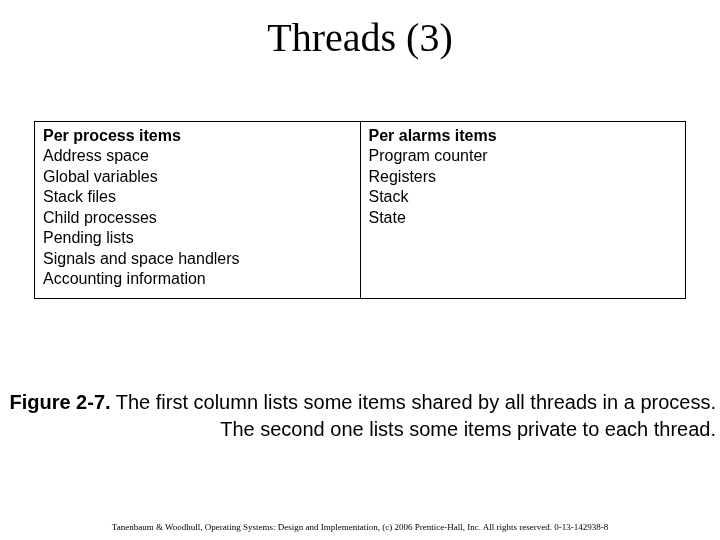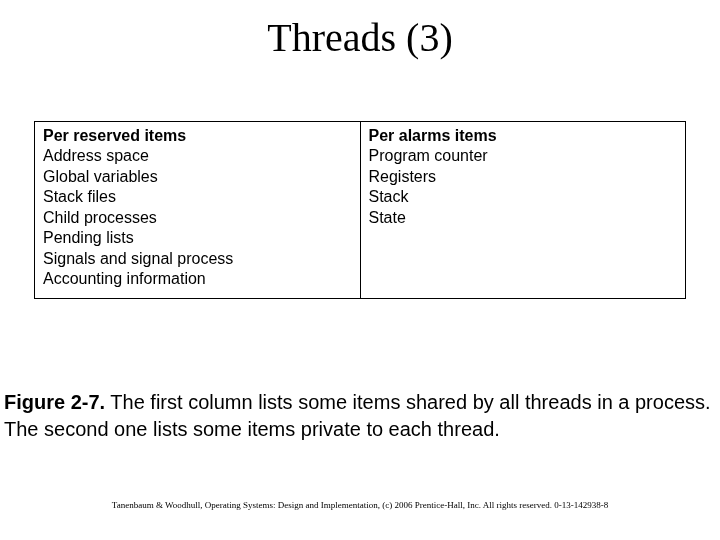--- a/index.html
+++ b/index.html
@@ -34,52 +34,52 @@
       font-size: 16px;
       line-height: 1.28;
       width: 50%;
     }
     .col-head {
       font-weight: bold;
     }
     .caption {
       font-size: 20px;
       font-family: Arial, Helvetica, sans-serif;
-      text-align: left;
+      text-align: right;
       margin: 90px 4px 0 4px;
       line-height: 1.35;
     }
     .caption .fig-label { font-weight: bold; }
     .footer {
       position: absolute;
-      bottom: 30px;
+      bottom: 8px;
       left: 0;
       width: 100%;
       text-align: center;
       font-size: 9px;
       font-family: "Times New Roman", Times, serif;
     }
   </style>
 </head>
 <body>
 
 <div class="title">Threads (3)</div>
 
 <div class="table-wrap">
   <table>
     <tbody>
         <tr>
       <td>
-        <div class="col-head">Per reserved items</div>
+        <div class="col-head">Per process items</div>
         <div>Address space</div>
         <div>Global variables</div>
         <div>Stack files</div>
         <div>Child processes</div>
         <div>Pending lists</div>
-        <div>Signals and signal process</div>
+        <div>Signals and space handlers</div>
         <div>Accounting information</div>
       </td>
       <td>
         <div class="col-head">Per alarms items</div>
         <div>Program counter</div>
         <div>Registers</div>
         <div>Stack</div>
         <div>State</div>
       </td>
     </tr>

